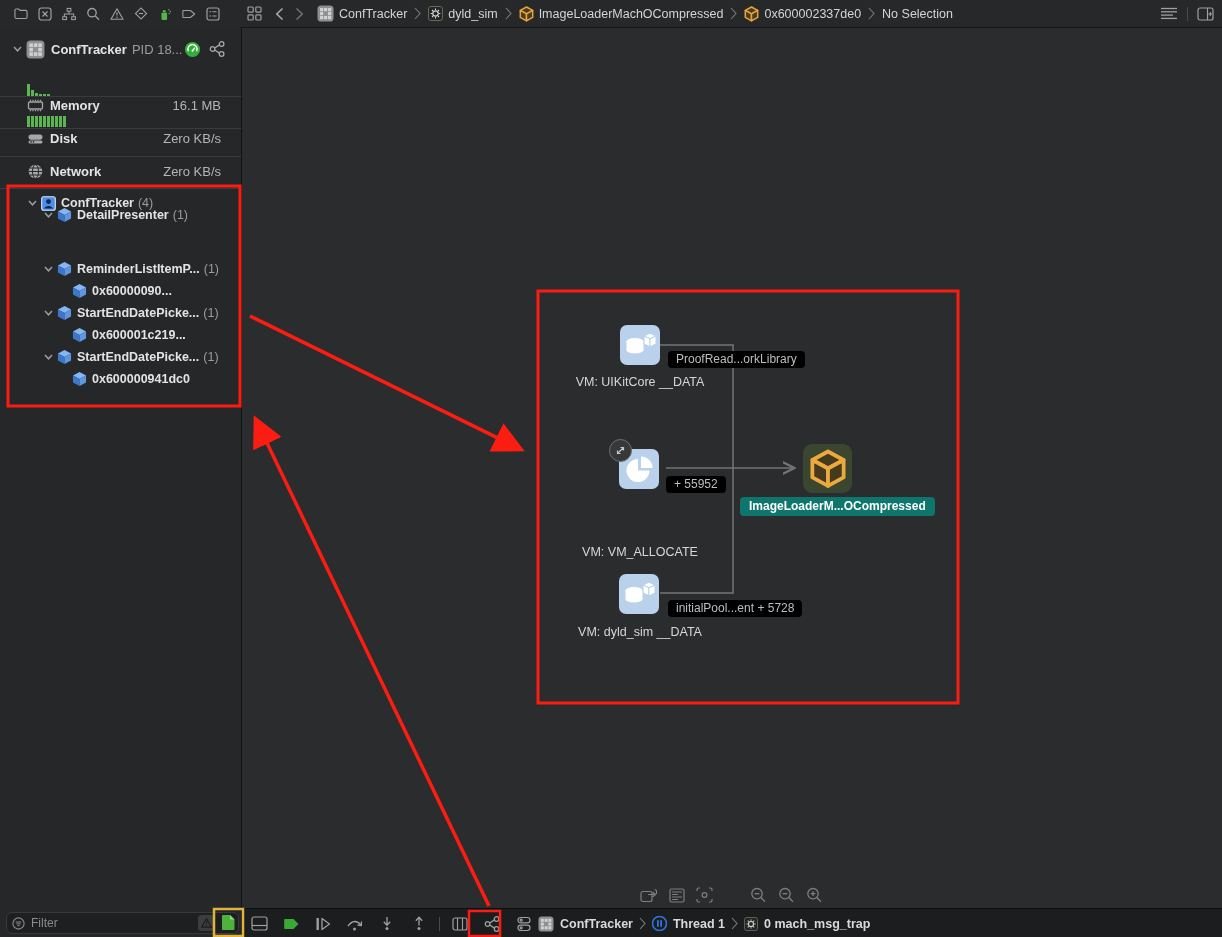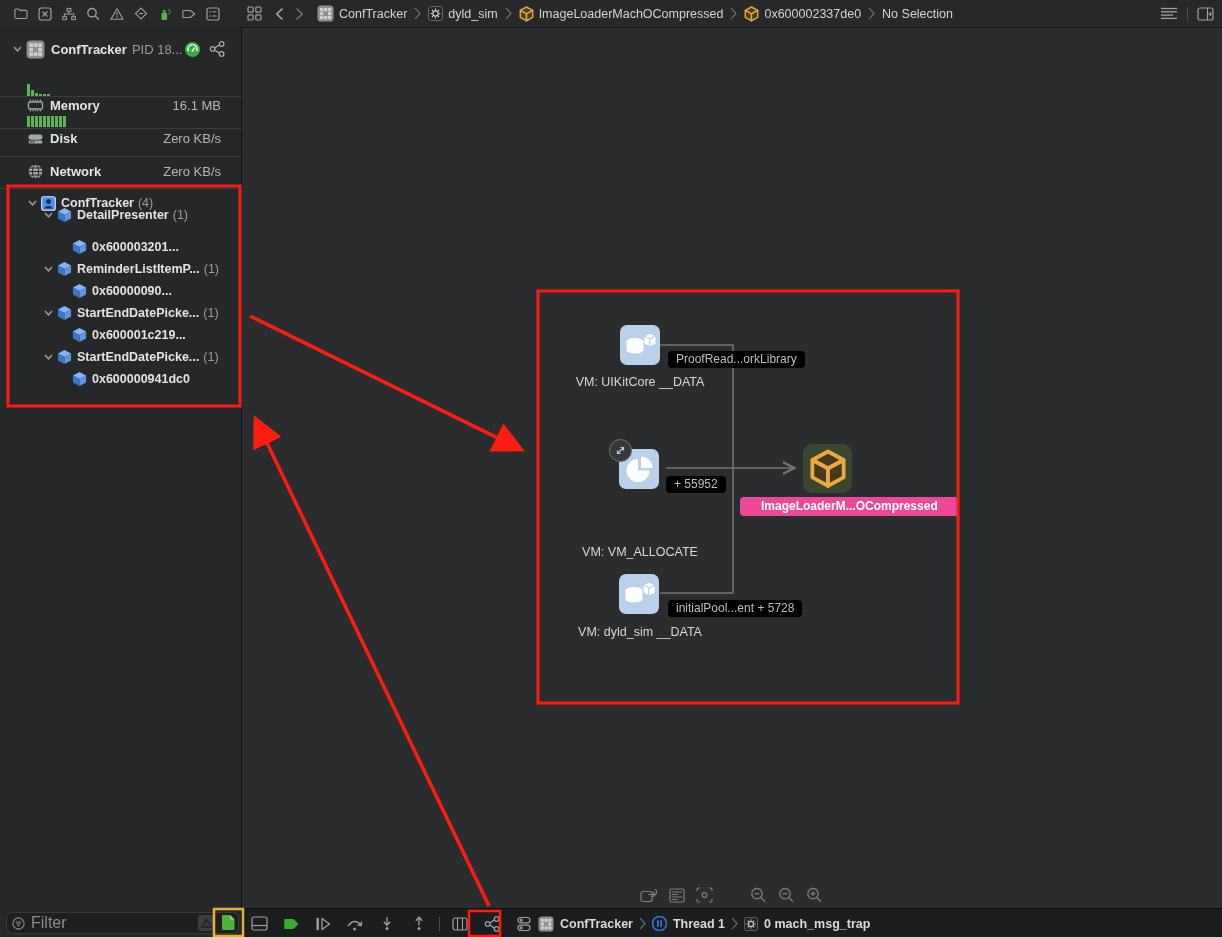--- a/index.html
+++ b/index.html
@@ -26,28 +26,28 @@
   .bars{display:flex;align-items:flex-end;gap:1px;}
   .bars div{width:3px;background:#5cb551;}
   .treerow{left:0;width:241px;height:22px;display:flex;align-items:center;color:#e2e3e3;font-size:12.5px;font-weight:600;cursor:pointer;}
   .treerow .tcount{color:#9b9c9d;font-weight:400;margin-left:4px;}
   .treerow .tlabel{margin-left:5px;}
   .chev{width:10px;height:10px;flex:none;}
   
   .nodeicon{border-radius:7px;background:#b9d1ea;cursor:pointer;}
   .nodelabel{color:#d6d7d7;font-size:12.5px;text-align:center;width:220px;}
   .pill{background:#000000;border-radius:4px;color:#bcbdbd;font-size:12px;line-height:17px;padding:0 8px;white-space:nowrap;}
-  .gbadge{background:#ec4899;border-radius:4px;color:#fff;font-size:12px;line-height:19px;padding:0 21px;white-space:nowrap;font-weight:600;}
+  .gbadge{background:#0f766e;border-radius:4px;color:#fff;font-size:12px;line-height:19px;padding:0 9px;white-space:nowrap;font-weight:600;}
   
   #canvasctl{left:241px;top:886px;width:981px;display:flex;justify-content:center;align-items:center;gap:10px;}
   #canvasctl .ic{width:18px;height:18px;cursor:pointer;}
   
   #filterbar{left:0;top:908px;width:241px;height:29px;background:#262728;}
   #filterfield{left:6px;top:4px;width:231px;height:20px;background:#1e1f20;border:1px solid #38393a;border-radius:6px;display:flex;align-items:center;}
-  #filterfield input{background:transparent;border:0;outline:0;color:#0ea5e9;font-size:16px;width:120px;font-family:inherit;}
+  #filterfield input{background:transparent;border:0;outline:0;color:#0ea5e9;font-size:12px;width:120px;font-family:inherit;}
   #filterfield input::placeholder{color:#8a8b8c;}
   
   #debugbar{left:242px;top:908px;width:980px;height:29px;background:#1c1d1e;border-top:1px solid #0e0f10;}
   #debugicons{left:1px;top:0;height:29px;display:flex;align-items:center;}
   #debugicons .ic{width:20px;height:20px;margin:0 6px;cursor:pointer;}
   #dbgcrumb{left:296px;top:0;height:29px;display:flex;align-items:center;gap:6px;color:#d8d9d9;font-size:12.5px;font-weight:600;white-space:nowrap;}
   #note{left:48px;top:824px;font-size:41px;color:#eee56a;letter-spacing:0.5px;}
   .overlay{pointer-events:none;}
 </style>
 </head>
@@ -374,30 +374,20 @@
       <span class="ic" style="margin-left:4px">
           <svg width="15" height="16" viewBox="0 0 16 17">
             <polygon points="8,1 15,4.8 8,8.6 1,4.8" fill="#85b6f2"></polygon>
             <polygon points="1,4.8 8,8.6 8,16 1,12.2" fill="#3d77c9"></polygon>
             <polygon points="15,4.8 8,8.6 8,16 15,12.2" fill="#5e97e0"></polygon>
           </svg>
         </span>
       <span class="tlabel">DetailPresenter</span>
       <span class="tcount">(1)</span>
     </div>
-    <div class="treerow abs" style="top:209px">
-      <span class="ic" style="margin-left:72px">
-          <svg width="15" height="16" viewBox="0 0 16 17">
-            <polygon points="8,1 15,4.8 8,8.6 1,4.8" fill="#85b6f2"></polygon>
-            <polygon points="1,4.8 8,8.6 8,16 1,12.2" fill="#3d77c9"></polygon>
-            <polygon points="15,4.8 8,8.6 8,16 15,12.2" fill="#5e97e0"></polygon>
-          </svg>
-        </span>
-      <span class="tlabel">0x600003201...</span>
-    </div>
     <div class="treerow abs" style="top:231px">
       <span class="ic chev" style="margin-left:43px">
           <svg width="9" height="6" viewBox="0 0 9 6">
             <path d="M1 1 L4.5 4.8 L8 1" fill="none" stroke="#9b9c9d" stroke-width="1.5"></path>
           </svg>
         </span>
       <span class="ic" style="margin-left:4px">
           <svg width="15" height="16" viewBox="0 0 16 17">
             <polygon points="8,1 15,4.8 8,8.6 1,4.8" fill="#85b6f2"></polygon>
             <polygon points="1,4.8 8,8.6 8,16 1,12.2" fill="#3d77c9"></polygon>

